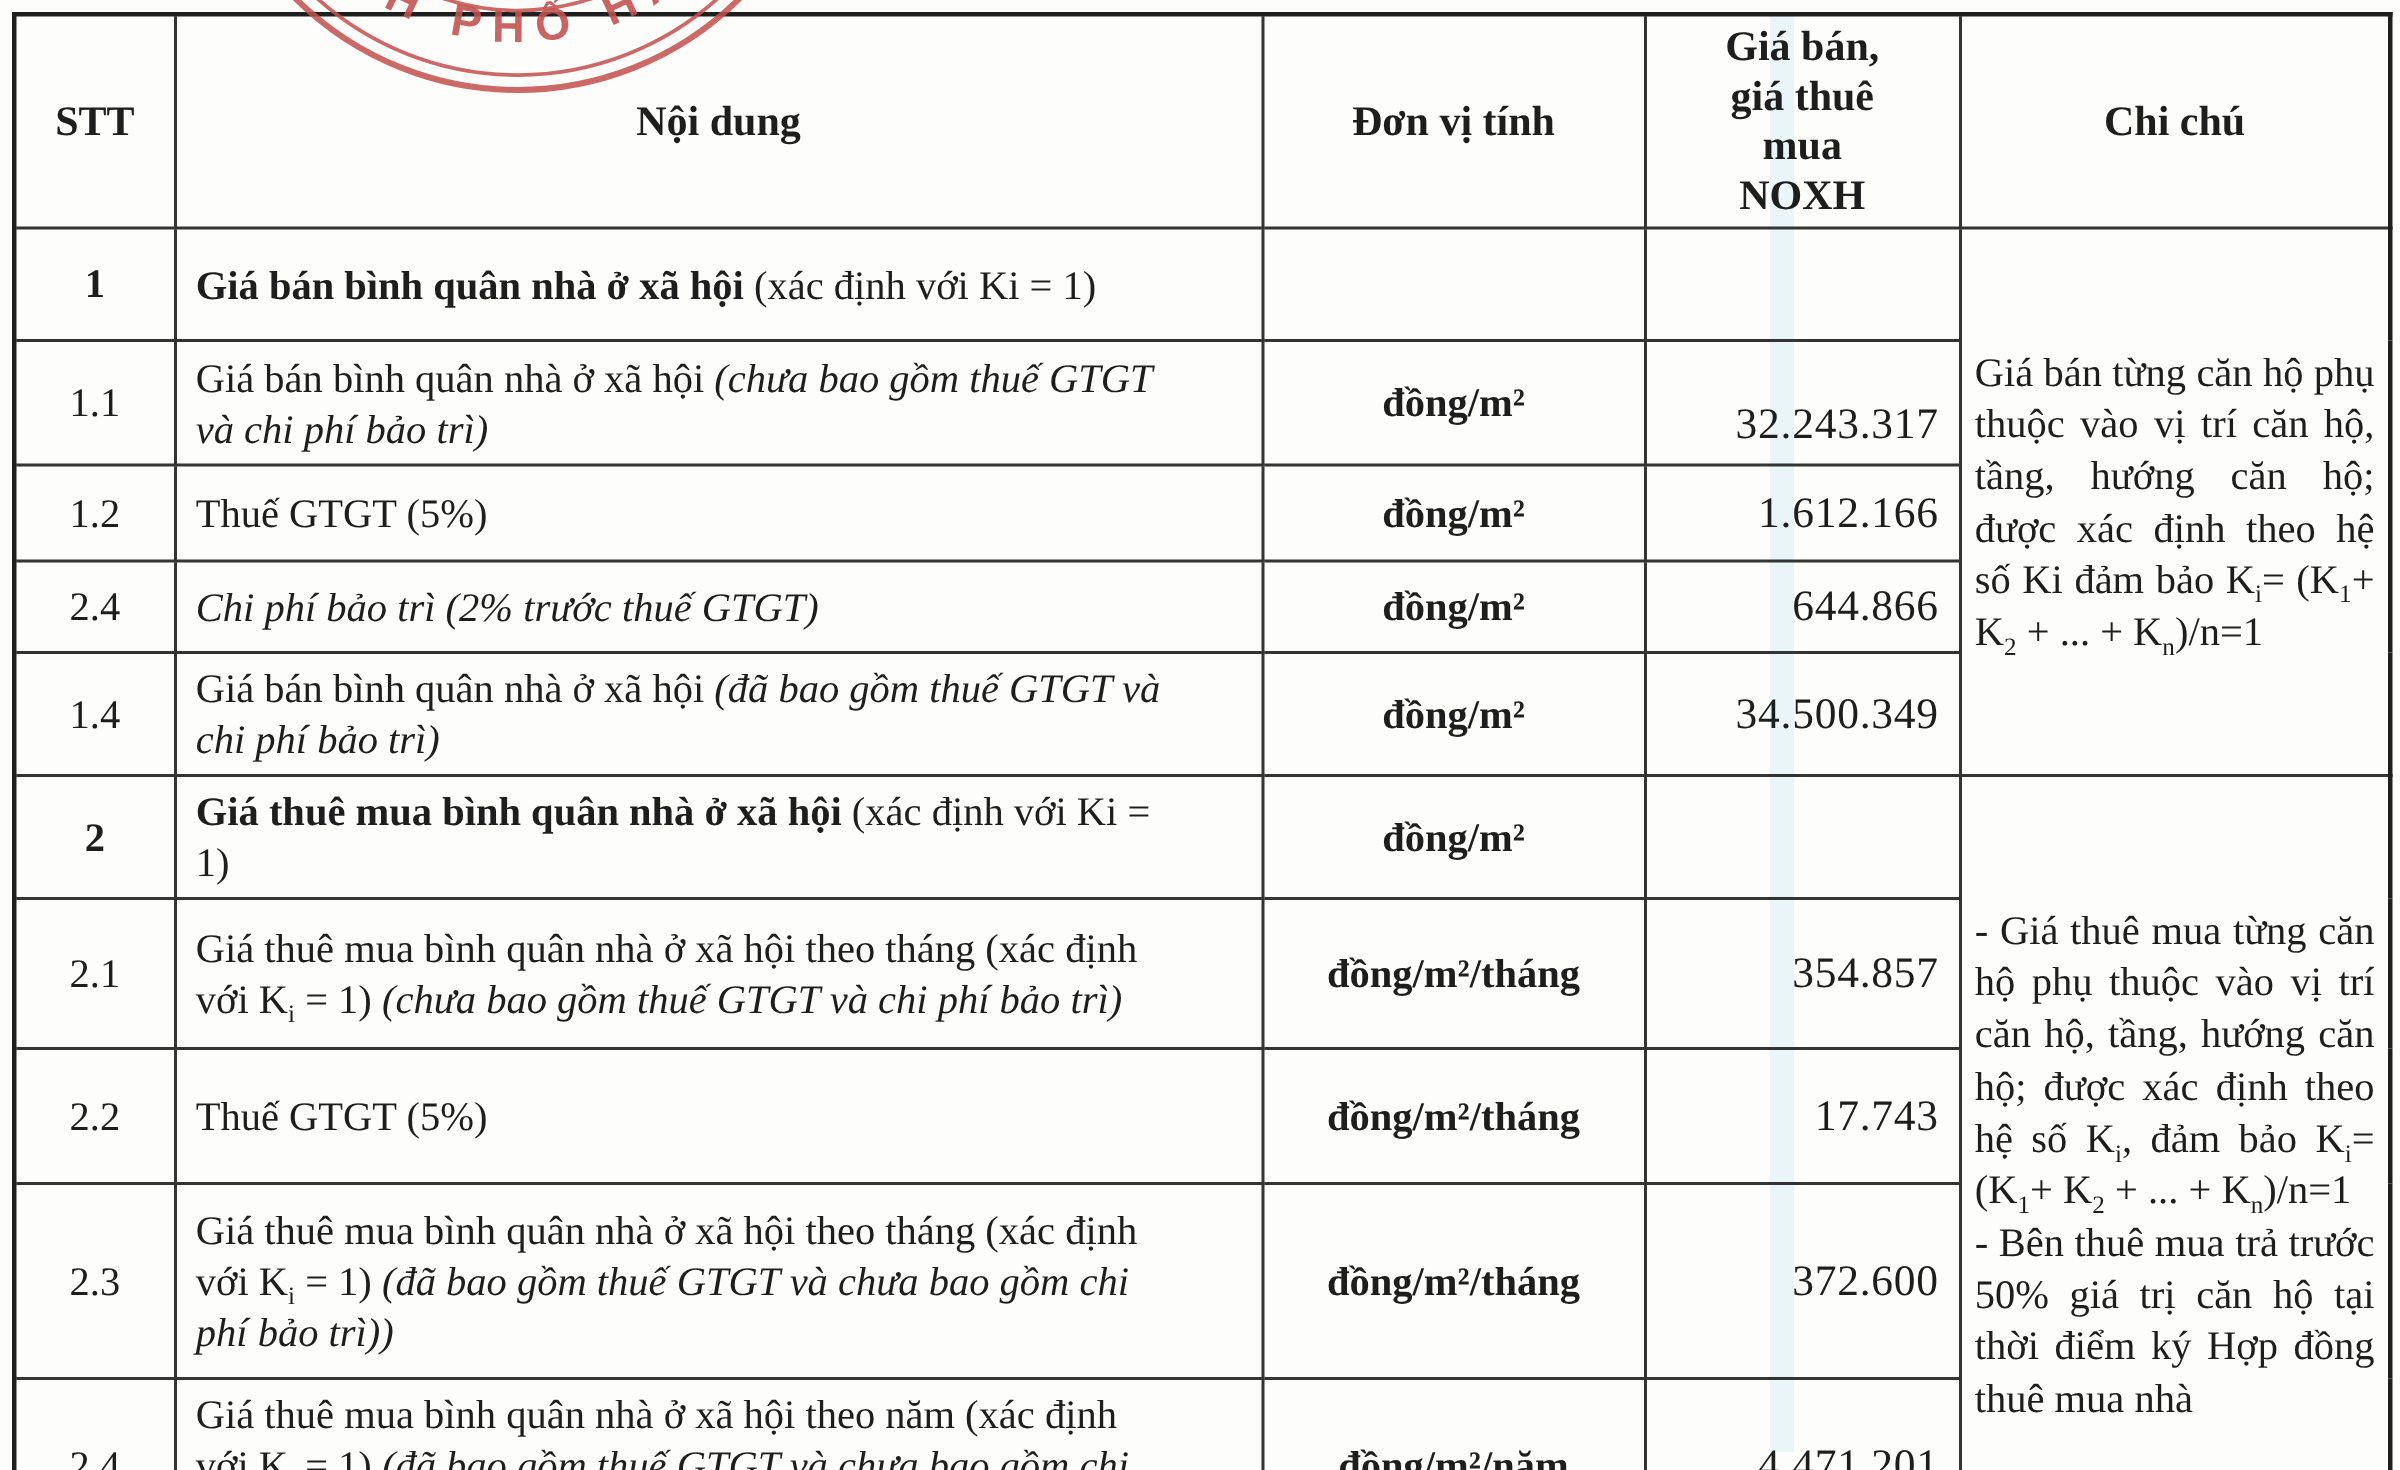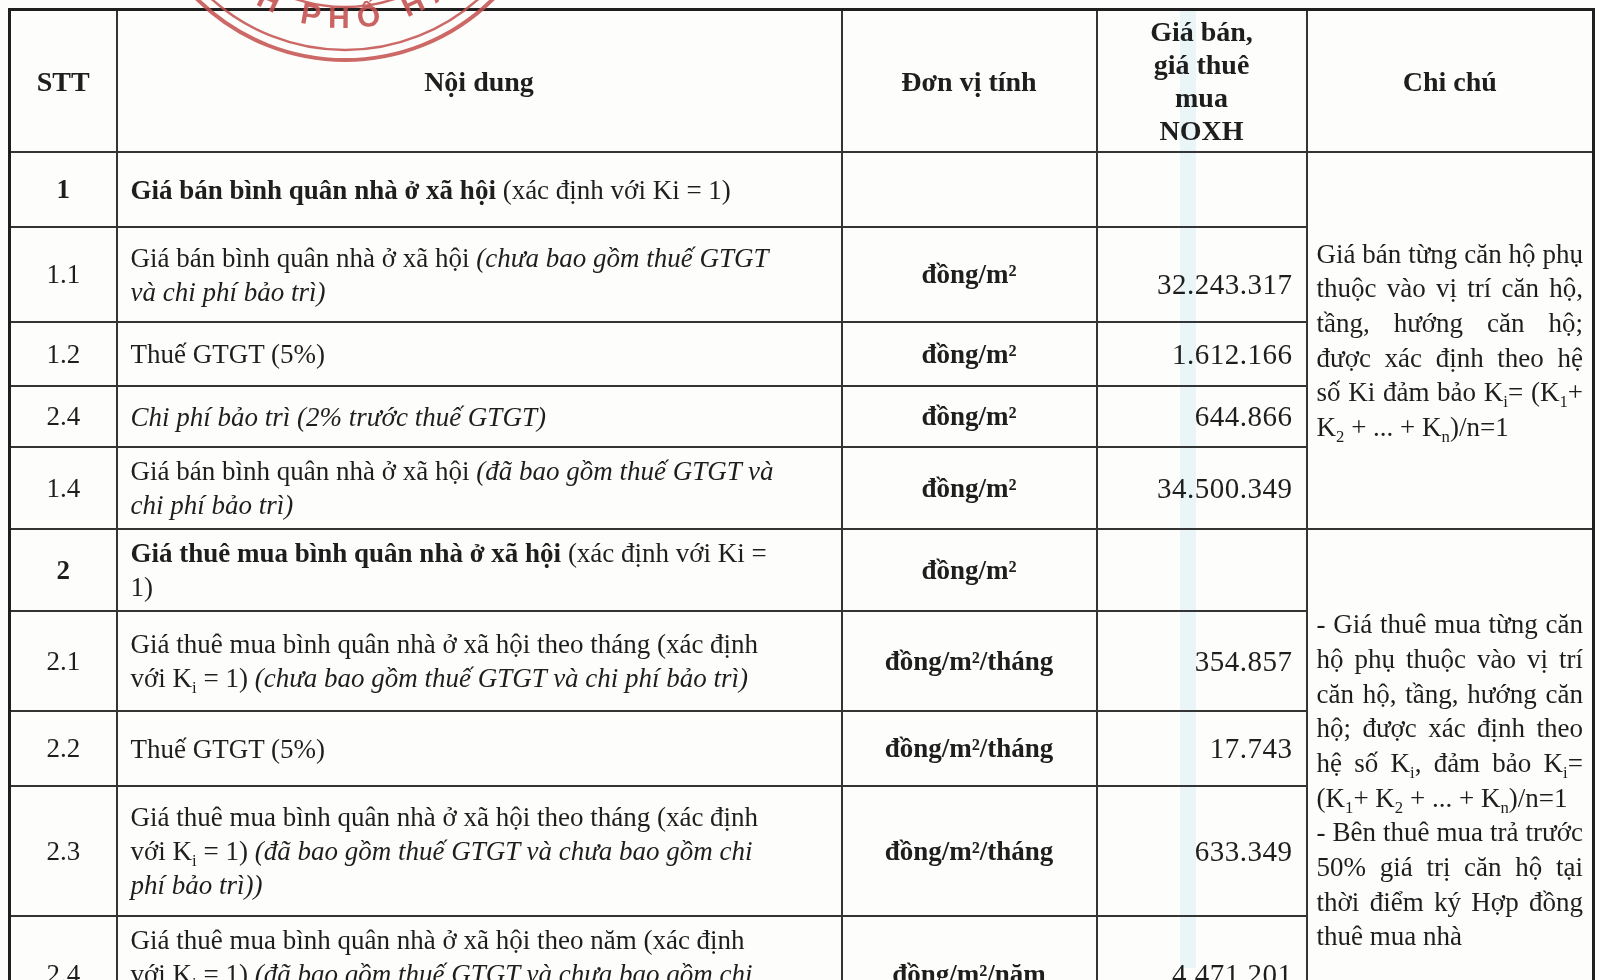--- a/index.html
+++ b/index.html
@@ -24,21 +24,21 @@
   td.stt.b{font-weight:bold;}
   td.content{
     font-size:27px;line-height:1.26;vertical-align:middle;
     padding:6px 56px 6px 13px;text-align:left;border-radius:20px;
   }
   td.unit{text-align:center;font-size:27px;vertical-align:middle;padding:2px 4px;font-weight:bold;}
   td.value{
     text-align:right;font-size:29px;vertical-align:middle;
     padding:2px 13px 2px 2px;letter-spacing:.5px;
   }
-  td.value.v-bottom{vertical-align:bottom;padding-bottom:20px;}
+  td.value.v-bottom{vertical-align:bottom;padding-bottom:9px;}
   td.note{
     font-size:27px;line-height:1.285;vertical-align:middle;
     padding:12px 9px;text-align:justify;text-justify:inter-word;
   }
   .b{font-weight:bold;}
   .i{font-style:italic;}
   sub{font-size:.62em;line-height:0;vertical-align:sub;}
   .scan-streak{
     position:absolute;left:1180px;top:10px;width:16px;height:958px;
     background:rgba(130,205,225,.16);pointer-events:none;
@@ -74,21 +74,21 @@
     </tr>
 
     <tr style="height:75px">
       <td class="stt b">1</td>
       <td class="content"><span class="b">Giá bán bình quân nhà ở xã hội </span><span>(xác định với Ki = 1)</span></td>
       <td class="unit"></td>
       <td class="value"></td>
       <td class="note" rowspan="5"><span>Giá bán từng căn hộ phụ thuộc vào vị trí căn hộ, tầng, hướng căn hộ; được xác định theo hệ số Ki đảm bảo K</span><sub>i</sub><span>= (K</span><sub>1</sub><span>+ K</span><sub>2</sub><span> + ... + K</span><sub>n</sub><span>)/n=1</span></td>
     </tr>
 
-    <tr style="height:95px">
+    <tr style="height:83px">
       <td class="stt">1.1</td>
       <td class="content"><span>Giá bán bình quân nhà ở xã hội </span><span class="i">(chưa bao gồm thuế GTGT và chi phí bảo trì)</span></td>
       <td class="unit">đồng/m²</td>
       <td class="value v-bottom">32.243.317</td>
     </tr>
 
     <tr style="height:64px">
       <td class="stt">1.2</td>
       <td class="content"><span>Thuế GTGT (5%)</span></td>
       <td class="unit">đồng/m²</td>
@@ -117,32 +117,32 @@
       <td class="note" rowspan="5"><span>- Giá thuê mua từng căn hộ phụ thuộc vào vị trí căn hộ, tầng, hướng căn hộ; được xác định theo hệ số K</span><sub>i</sub><span>, đảm bảo K</span><sub>i</sub><span>= (K</span><sub>1</sub><span>+ K</span><sub>2</sub><span> + ... + K</span><sub>n</sub><span>)/n=1</span><br><span>- Bên thuê mua trả trước 50% giá trị căn hộ tại thời điểm ký Hợp đồng thuê mua nhà</span></td>
     </tr>
 
     <tr style="height:100px">
       <td class="stt">2.1</td>
       <td class="content"><span>Giá thuê mua bình quân nhà ở xã hội theo tháng (xác định với K</span><sub>i</sub><span> = 1) </span><span class="i">(chưa bao gồm thuế GTGT và chi phí bảo trì)</span></td>
       <td class="unit">đồng/m²/tháng</td>
       <td class="value">354.857</td>
     </tr>
 
-    <tr style="height:75px">
+    <tr style="height:90px">
       <td class="stt">2.2</td>
       <td class="content"><span>Thuế GTGT (5%)</span></td>
       <td class="unit">đồng/m²/tháng</td>
       <td class="value">17.743</td>
     </tr>
 
     <tr style="height:130px">
       <td class="stt">2.3</td>
       <td class="content"><span>Giá thuê mua bình quân nhà ở xã hội theo tháng (xác định với K</span><sub>i</sub><span> = 1) </span><span class="i">(đã bao gồm thuế GTGT và chưa bao gồm chi phí bảo trì))</span></td>
       <td class="unit">đồng/m²/tháng</td>
-      <td class="value">633.349</td>
+      <td class="value">372.600</td>
     </tr>
 
     <tr style="height:102px">
       <td class="stt">2.4</td>
       <td class="content"><span>Giá thuê mua bình quân nhà ở xã hội theo năm (xác định với K</span><sub>i</sub><span> = 1) </span><span class="i">(đã bao gồm thuế GTGT và chưa bao gồm chi phí bảo trì))</span></td>
       <td class="unit">đồng/m²/năm</td>
       <td class="value">4.471.201</td>
     </tr>
   </tbody>
     </table>

